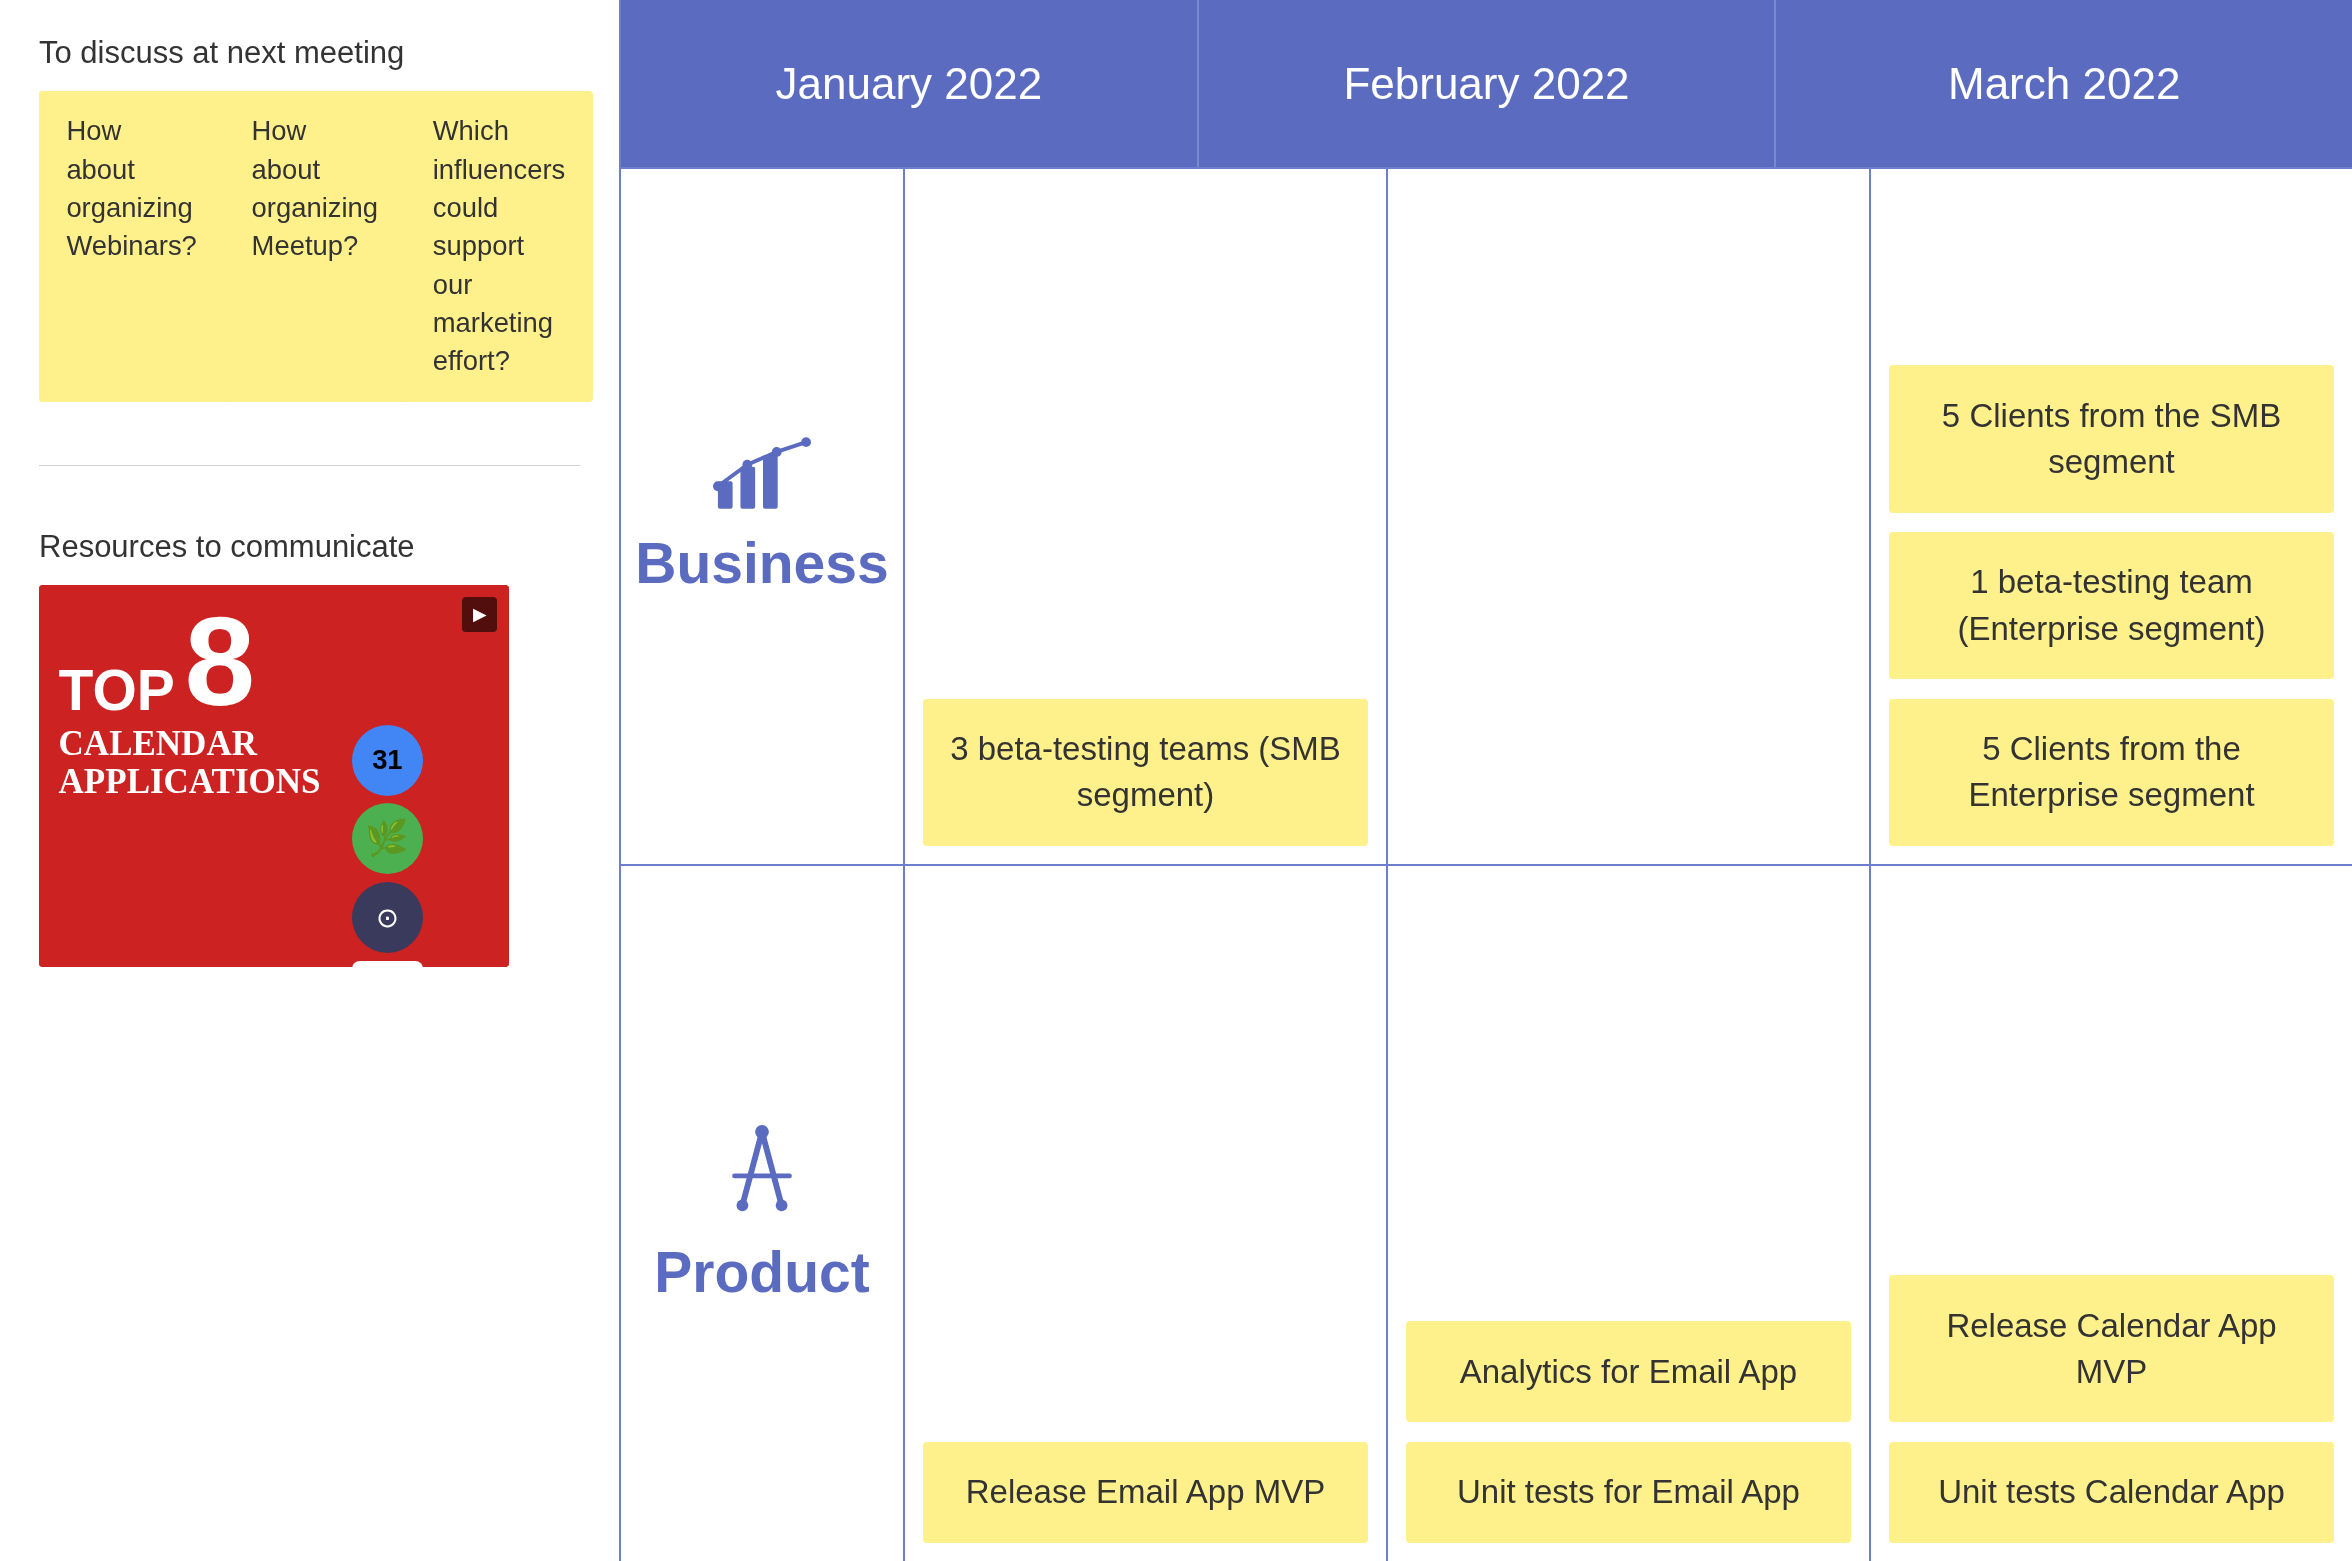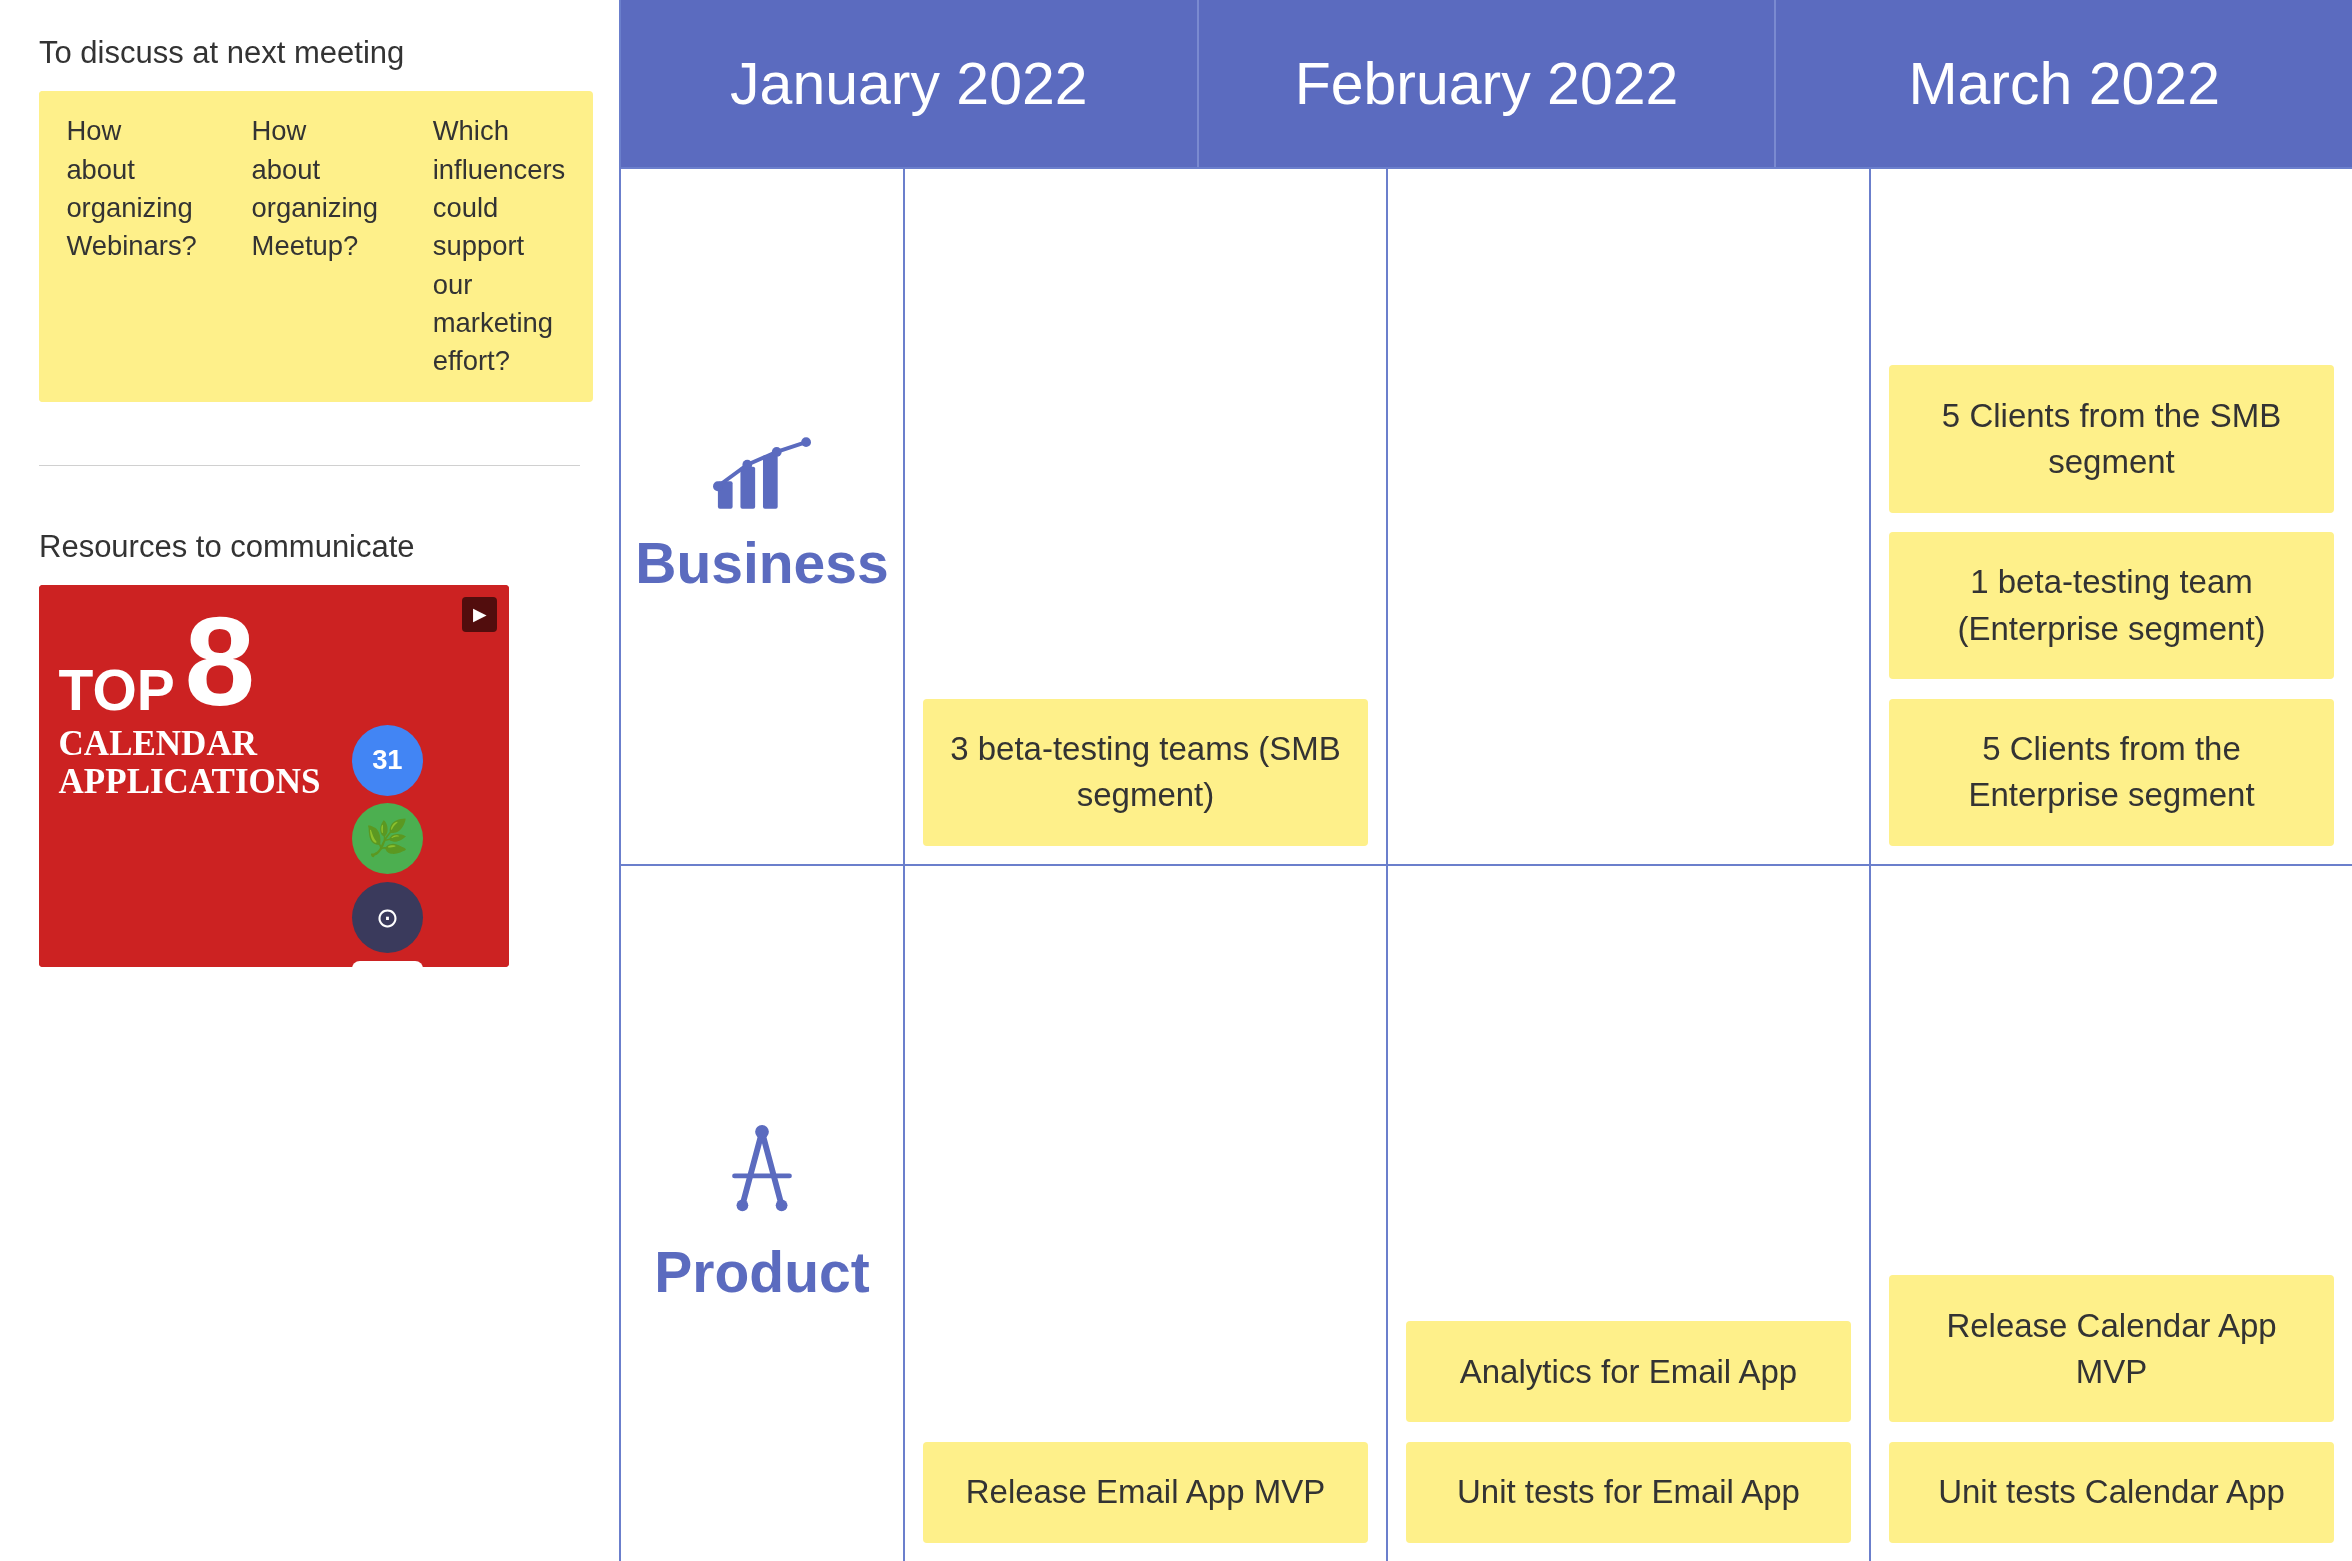--- a/index.html
+++ b/index.html
@@ -129,21 +129,21 @@
       background: #5b6bbf;
     }
 
     .header-cell {
       flex: 1;
       display: flex;
       align-items: center;
       justify-content: center;
       border-right: 2px solid #7a8ad0;
       color: white;
-      font-size: 59px;
+      font-size: 44px;
       font-weight: 400;
     }
 
     .header-cell:last-child {
       border-right: none;
     }
 
     
     .grid-row {
       display: flex;
@@ -231,21 +231,21 @@
               <span style="color:white; font-size:57px; font-weight:900; line-height:1;">TOP</span>
               <span style="color:white; font-size:127px; font-weight:900; line-height:0.9;">8</span>
             </div>
             <div style="display:flex; gap:15.7px; align-items:flex-start; width:100%;">
               <div style="display:flex; flex-direction:column; gap:5.9px;">
                 <span style="color:white; font-size:35px; font-weight:900; line-height:1.1;font-family:Liberation Serif, serif;">CALENDAR<br>APPLICATIONS</span>
               </div>
               <div style="display:flex; flex-wrap:wrap; gap:7.8px; margin-left:15.7px;">
 
                 <div style="width:71px; height:71px; border-radius:50%; background:#4285f4; display:flex; align-items:center; justify-content:center;">
-                  <span style="color:#ffffff; font-size:27.4px; font-weight:bold;">31</span>
+                  <span style="color:#000000; font-size:27.4px; font-weight:bold;">31</span>
                 </div>
 
                 <div style="width:71px; height:71px; border-radius:50%; background:#4caf50; display:flex; align-items:center; justify-content:center;">
                   <span style="color:white; font-size:35px;">🌿</span>
                 </div>
 
                 <div style="width:71px; height:71px; border-radius:50%; background:#3a3a5c; display:flex; align-items:center; justify-content:center;">
                   <span style="color:white; font-size:27.4px;">⊙</span>
                 </div>
 

